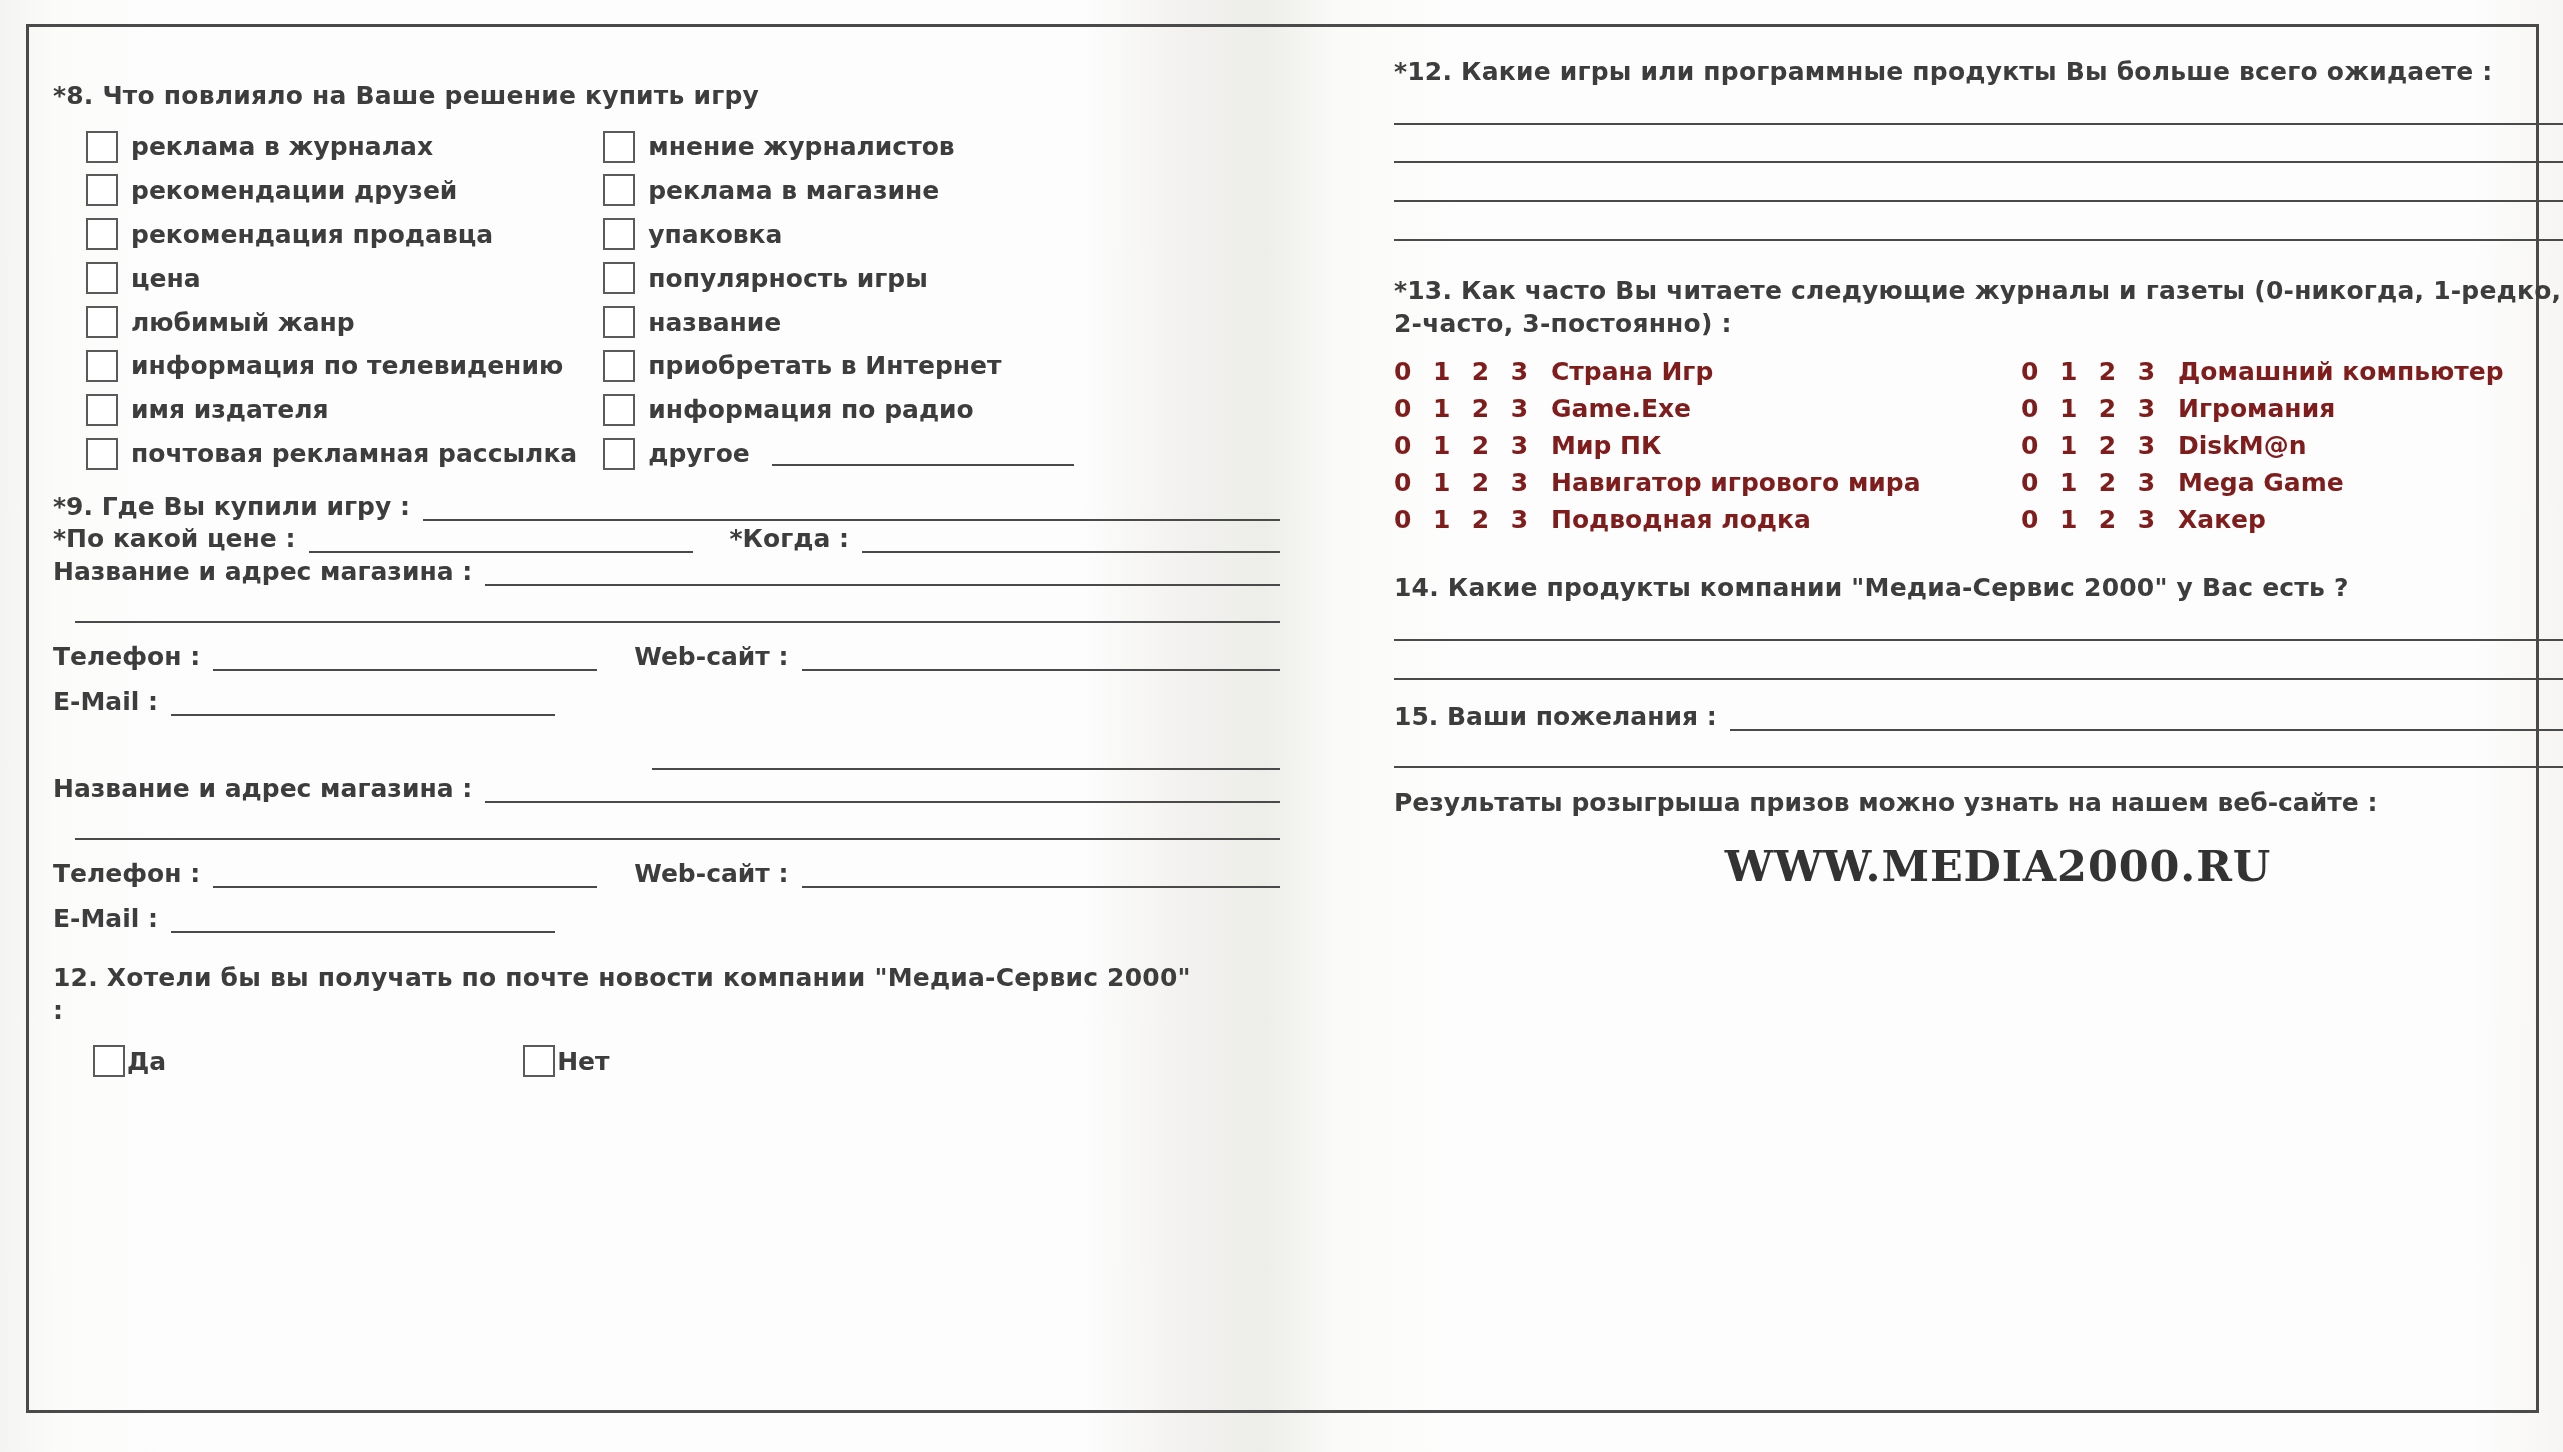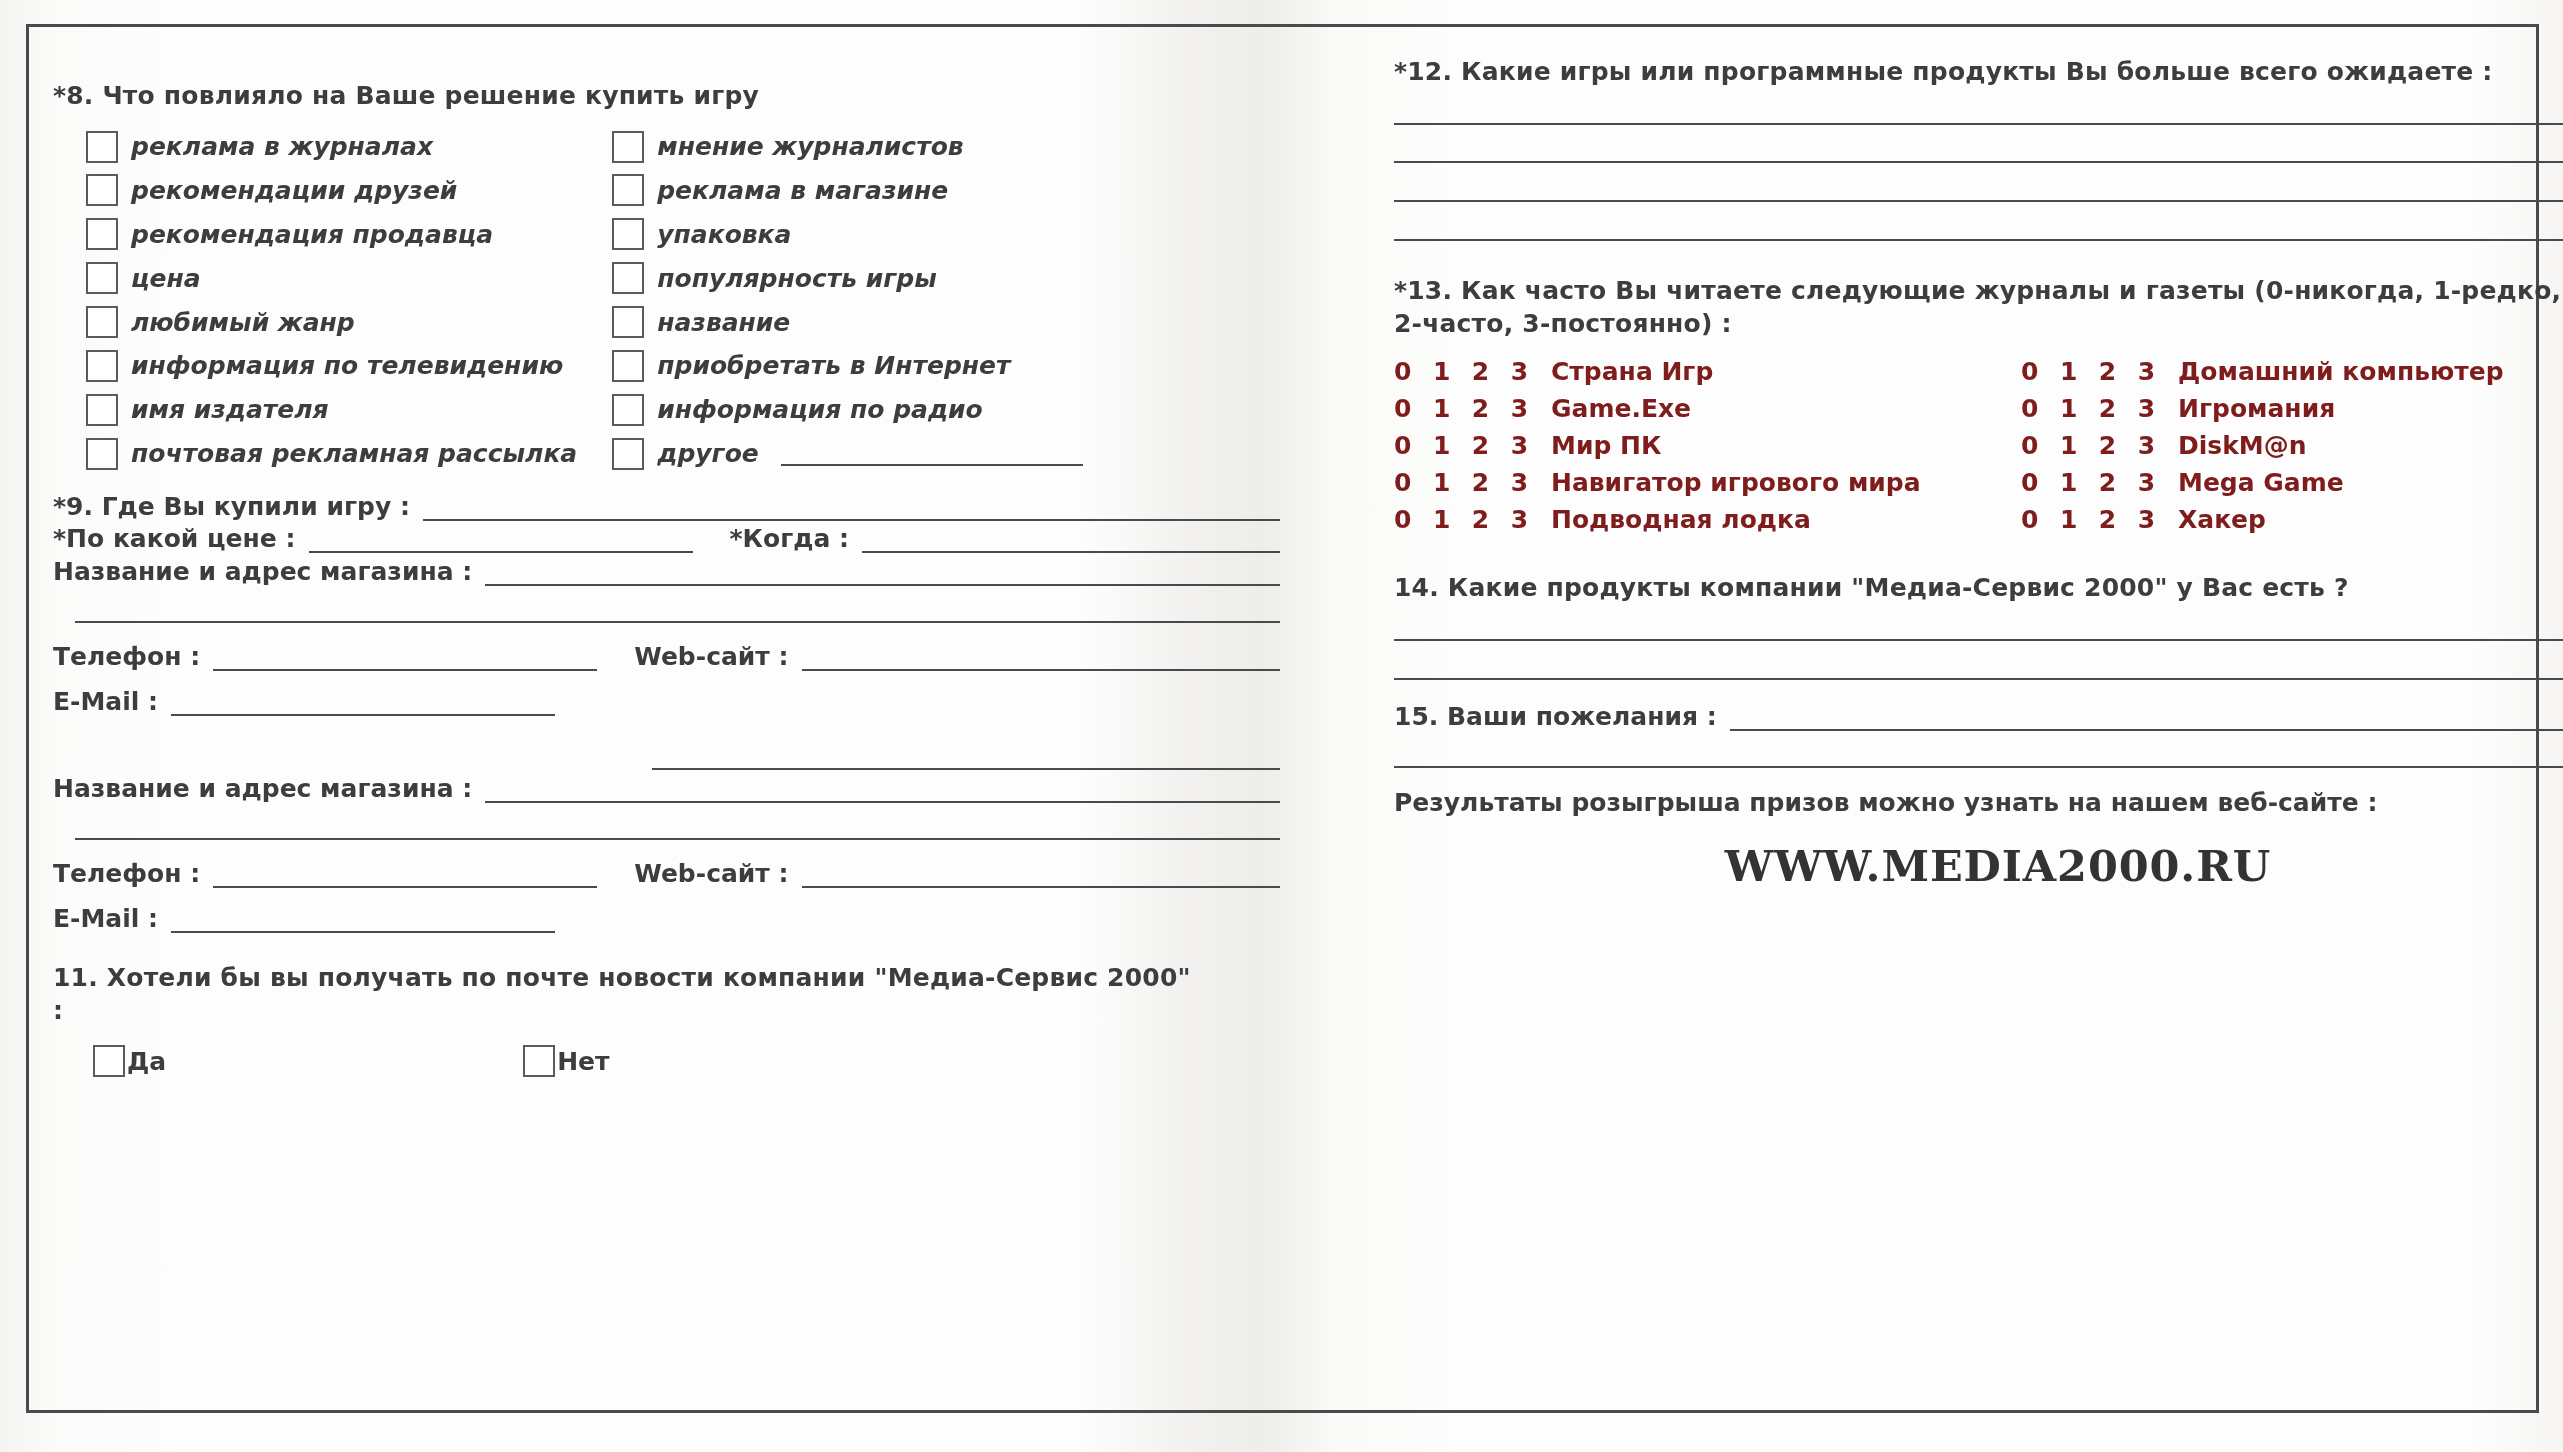--- a/index.html
+++ b/index.html
@@ -84,25 +84,24 @@
   .fill.fixed-420 { flex: none; width: 384px; }
   .line-full {
     border-bottom: 2.7px solid #4a4a4a;
     height: 27.5px;
     margin: 7.3px 0 9.2px 0;
   }
 
   
   .checkcols {
     display: flex;
-    gap: 35px;
+    gap: 26px;
     margin-top: 13px;
     margin-bottom: 16.5px;
     margin-left: 33px;
-    font-style: italic;
   }
   .checkcol {
     display: flex;
     flex-direction: column;
     gap: 0.9px;
   }
   .checkitem {
     display: flex;
     align-items: center;
     gap: 13px;
@@ -340,21 +339,21 @@
     <div class="gap-s"></div>
 
     <div class="row">
       <span class="lbl">E-Mail :</span>
       <span class="fill fixed-420"></span>
       <span style="flex:1"></span>
     </div>
 
     <div class="gap-m"></div>
 
-    <div class="q" style="max-width:1153px;">11. Хотели бы вы получать по почте новости компании "Медиа-Сервис 2000" :</div>
+    <div class="q" style="max-width:1153px;">12. Хотели бы вы получать по почте новости компании "Медиа-Сервис 2000" :</div>
 
     <div class="yesno">
       <span class="opt">
         <span class="box"></span>
         <span class="citem-label">Да</span>
       </span>
       <span class="spacer"></span>
       <span class="opt">
         <span class="box"></span>
         <span class="citem-label">Нет</span>

